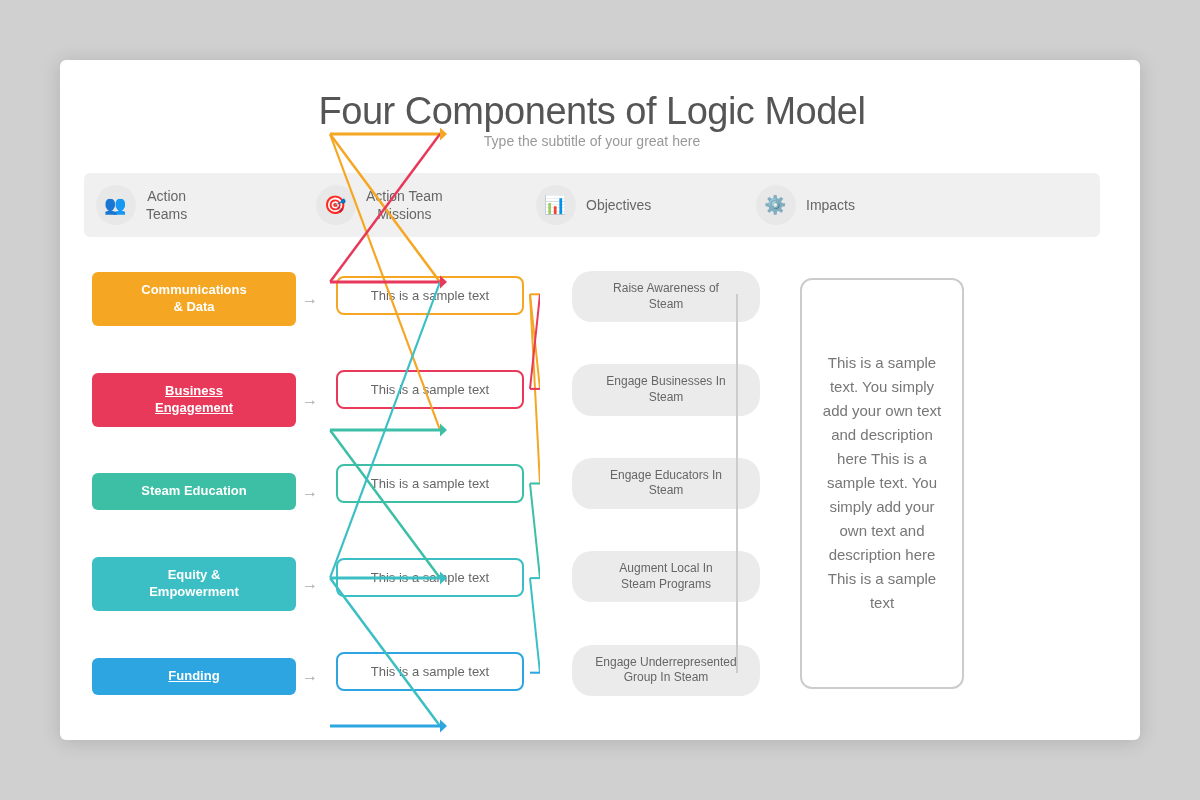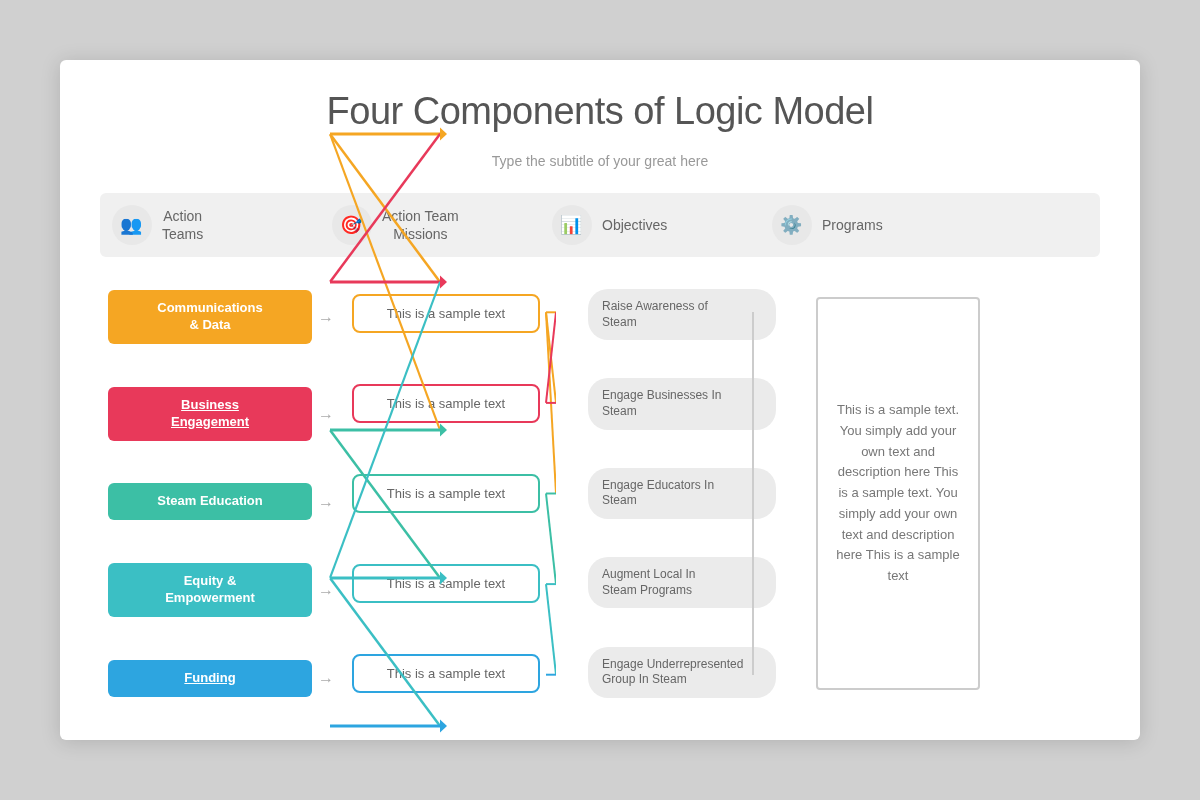--- a/index.html
+++ b/index.html
@@ -11,38 +11,38 @@
       width: 1200px;
       height: 800px;
       font-family: 'Segoe UI', Arial, sans-serif;
     }
     .slide {
       background: #fff;
       width: 1080px;
       height: 680px;
       border-radius: 6px;
       box-shadow: 0 2px 20px rgba(0,0,0,0.15);
-      padding: 30px 40px 20px 40px;
+      padding: 30px 40px 20px 24px;
       display: flex;
       flex-direction: column;
     }
     .title-section {
       text-align: center;
       margin-bottom: 24px;
     }
     .main-title {
       font-size: 38px;
       font-weight: 300;
       color: #555;
       letter-spacing: -0.5px;
     }
     .subtitle {
       font-size: 14px;
       color: #999;
-      margin-top: 20px;
+      margin-top: 0;
     }
     .diagram {
       flex: 1;
       display: flex;
       flex-direction: column;
     }
     
     .header-row {
       display: grid;
       grid-template-columns: 220px 220px 220px 180px;
@@ -135,36 +135,37 @@
       display: flex;
       flex-direction: column;
       justify-content: space-around;
       padding: 6px 16px;
       gap: 6px;
     }
     .objective-box {
       background: #ebebeb;
       border-radius: 20px;
       padding: 10px 14px;
+      text-align: center;
       font-size: 12px;
       color: #666;
       line-height: 1.3;
     }
     
     .col-impacts {
       display: flex;
       align-items: center;
       justify-content: center;
       padding: 8px;
     }
     .impact-box {
       border: 2px solid #ccc;
-      border-radius: 4px;
+      border-radius: 12px;
       padding: 14px;
-      font-size: 13px;
+      font-size: 15px;
       color: #777;
       line-height: 1.6;
       width: 100%;
       height: 90%;
       display: flex;
       align-items: center;
       justify-content: center;
       text-align: center;
     }
     
@@ -205,21 +206,21 @@
       <div class="header-cell">
         <div class="header-icon">🎯</div>
         <span class="header-label">Action Team<br>Missions</span>
       </div>
       <div class="header-cell">
         <div class="header-icon">📊</div>
         <span class="header-label">Objectives</span>
       </div>
       <div class="header-cell">
         <div class="header-icon">⚙️</div>
-        <span class="header-label">Programs</span>
+        <span class="header-label">Impacts</span>
       </div>
     </div>
 
     <div class="content-area">
 
       <div class="col-teams">
         <div class="team-badge" style="background:#F5A623;">Communications<br>&amp; Data</div>
         <div class="team-badge" style="background:#E8395A;text-decoration:underline;">Business<br>Engagement</div>
         <div class="team-badge" style="background:#3CBFA5;">Steam Education</div>
         <div class="team-badge" style="background:#3BBFC4;">Equity &amp;<br>Empowerment</div>

